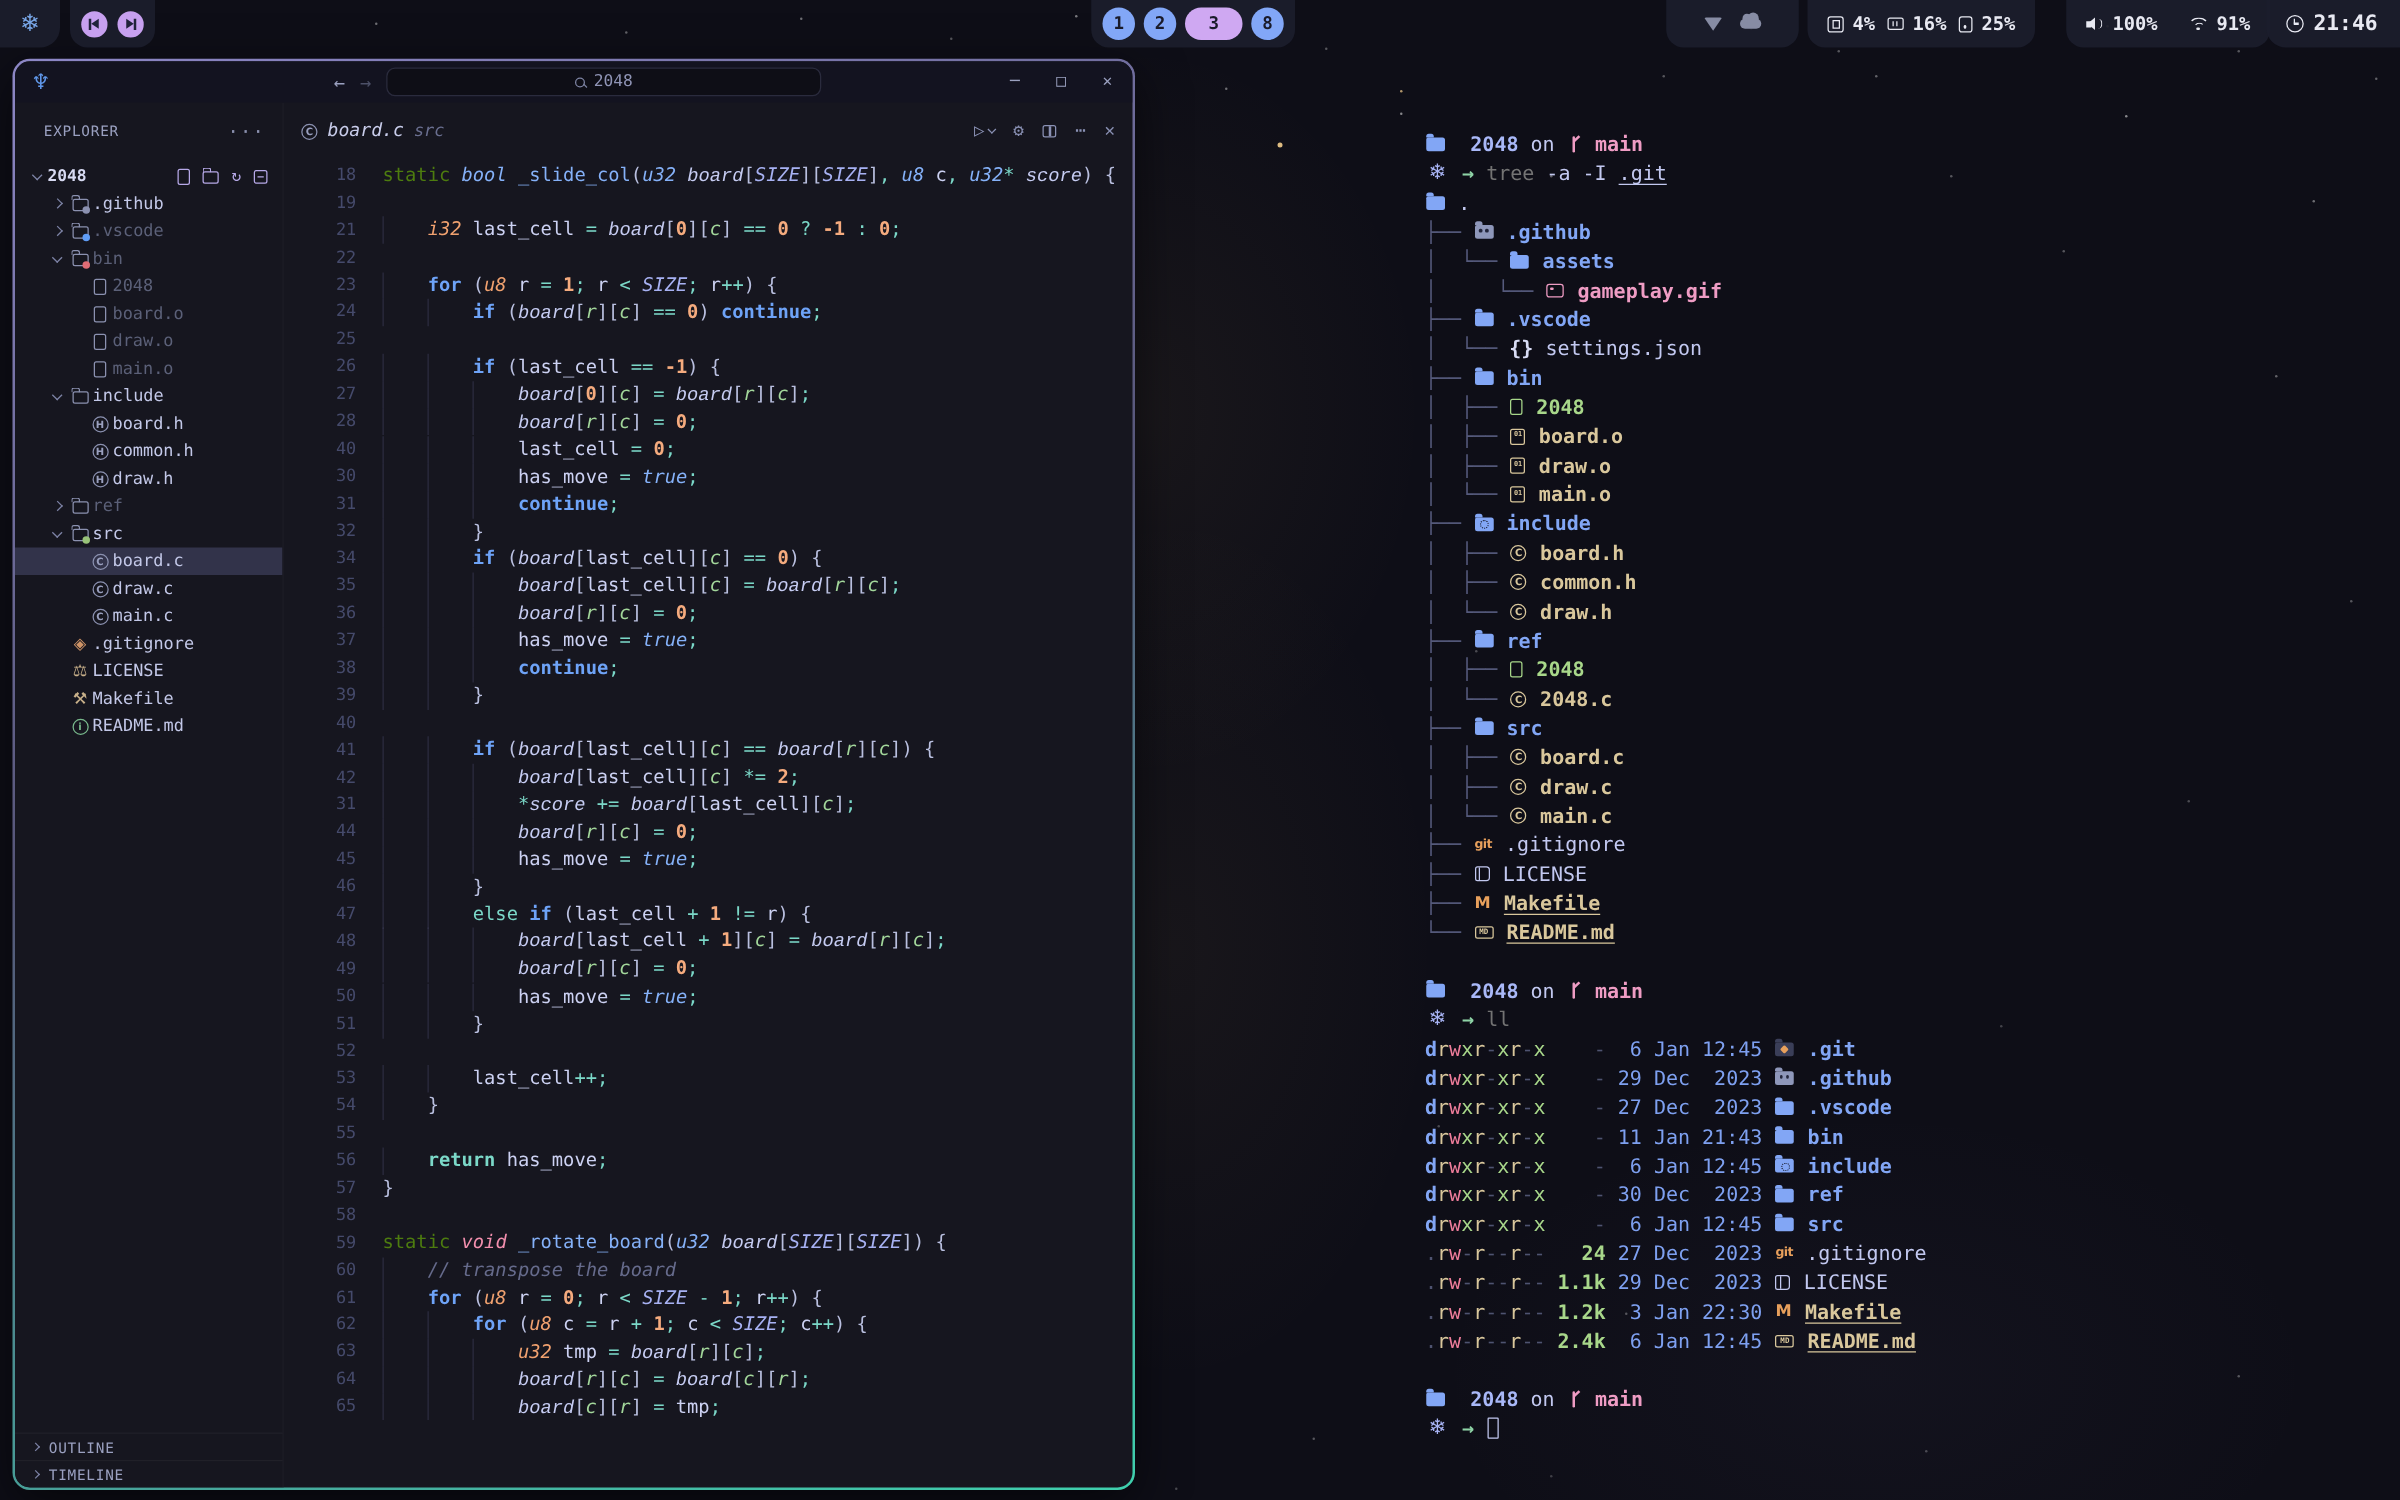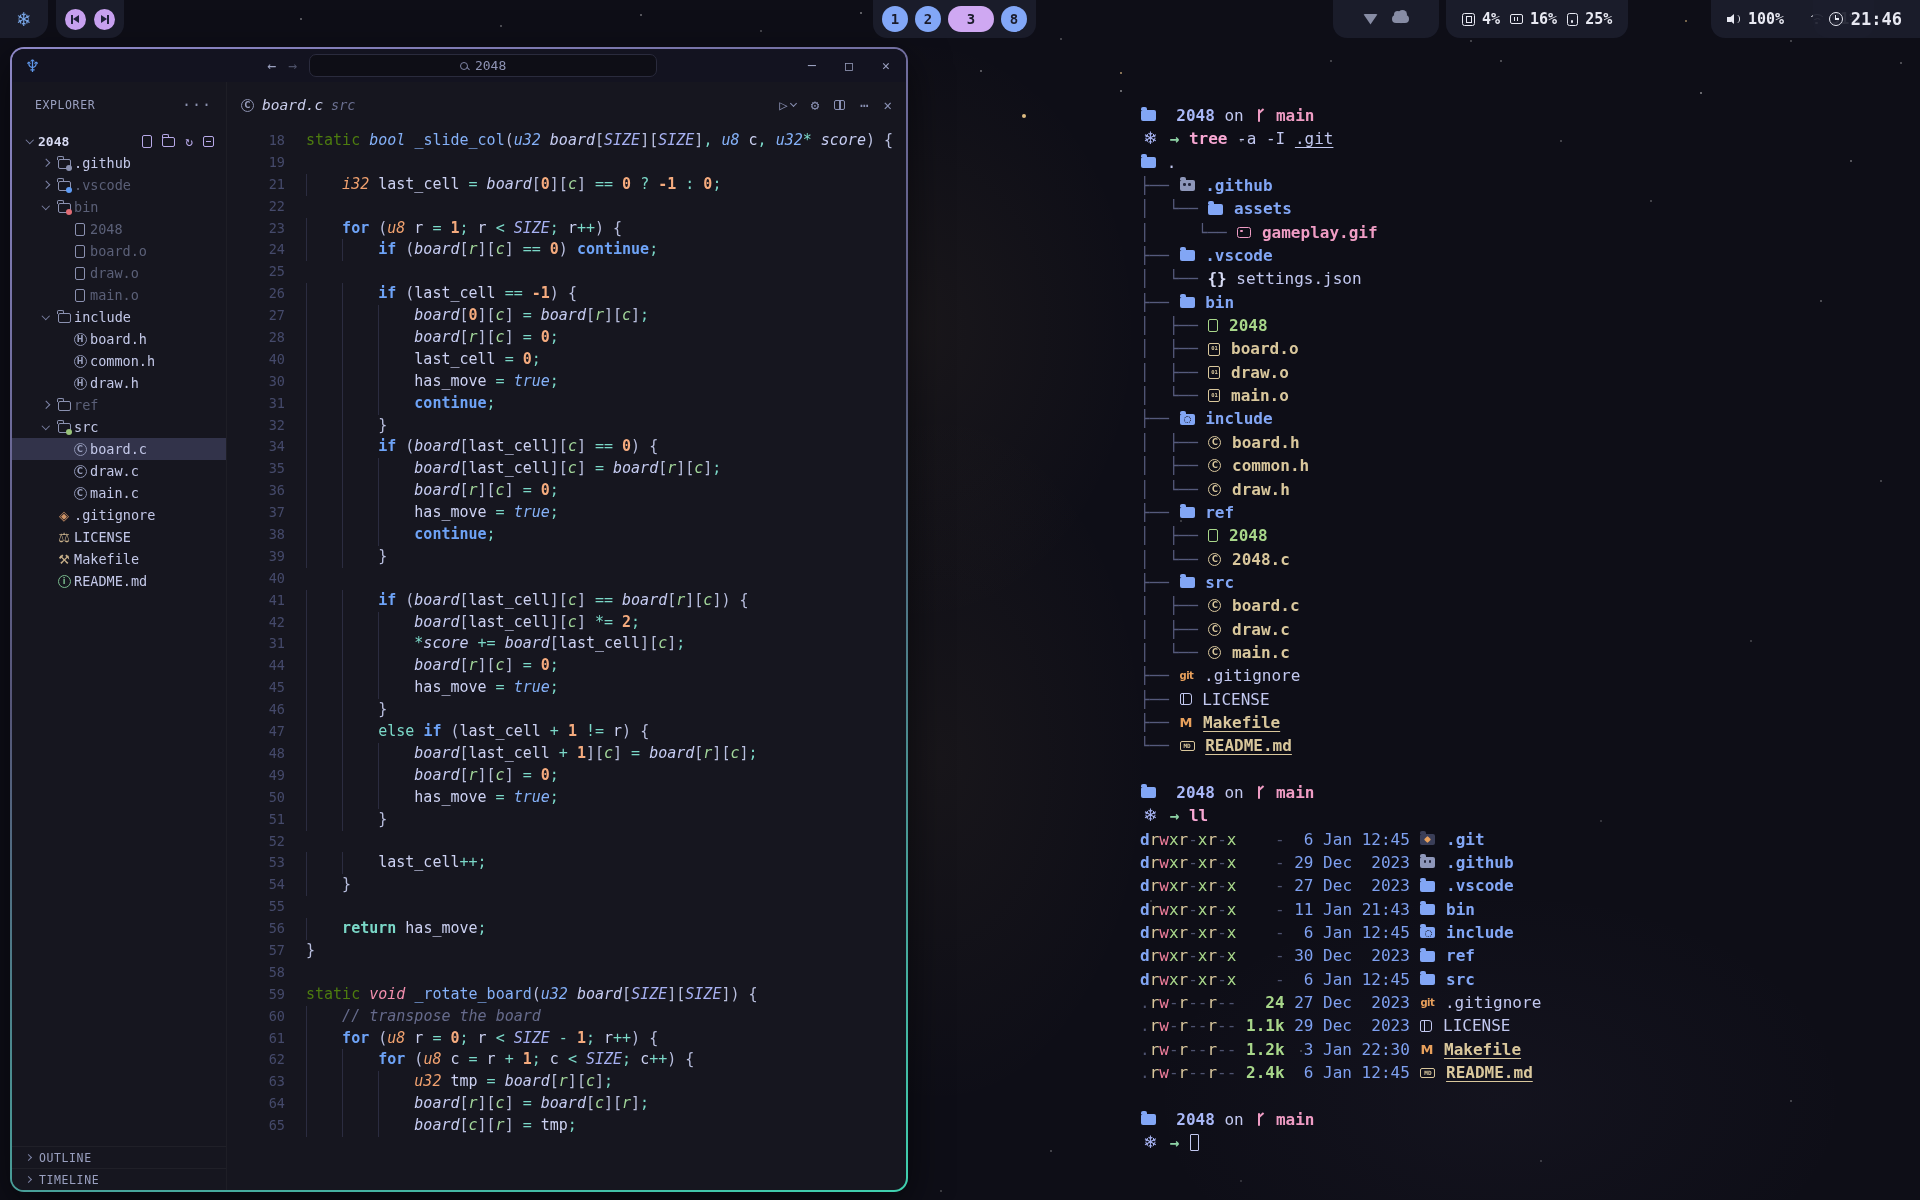--- a/index.html
+++ b/index.html
@@ -20,21 +20,21 @@
   .mbtn i{position:absolute;top:6px;width:0;height:0;border-top:4.5px solid transparent;border-bottom:4.5px solid transparent;}
   .mbtn.prev i{left:8px;border-right:6px solid #20223a;}
   .mbtn.prev::after{content:"";position:absolute;left:6px;top:6px;width:2px;height:9px;background:#20223a;}
   .mbtn.next i{left:7px;border-left:6px solid #20223a;}
   .mbtn.next::after{content:"";position:absolute;left:13px;top:6px;width:2px;height:9px;background:#20223a;}
   .pill-ws{left:873px;padding:0 9px;gap:7px;}
   .ws{min-width:26px;height:26px;border-radius:13px;background:#82a7f7;color:#1a1b2a;font-weight:bold;font-size:14px;display:flex;align-items:center;justify-content:center;cursor:pointer;}
   .ws.active{min-width:46px;background:#cfa8f2;}
   .pill-status{left:1333px;width:106px;justify-content:center;gap:14px;}
   .pill-stats{left:1446px;padding:0 16px;gap:10px;}
-  .pill-sound{left:1711px;padding:0 16px;gap:24px;}
+  .pill-sound{left:1653px;padding:0 16px;gap:24px;}
   .pill-clock{right:0;left:auto;padding:0 18px 0 16px;border-radius:0 0 0 16px;gap:8px;font-weight:bold;font-size:17px;}
   .stat{display:flex;align-items:center;gap:7px;font-weight:bold;}
   
   .tb-fan{width:15px;height:11px;background:#878ca4;clip-path:polygon(50% 100%,0 0,100% 0);border-radius:2px;}
   .tb-cloud{width:17px;height:8px;background:#878ca4;border-radius:4px;position:relative;}
   .tb-cloud::before{content:"";position:absolute;left:2px;top:-4px;width:7px;height:7px;border-radius:50%;background:#878ca4;}
   .tb-cloud::after{content:"";position:absolute;right:2px;top:-5px;width:9px;height:9px;border-radius:50%;background:#878ca4;}
   .tb-cpu{width:13px;height:13px;border:1.6px solid #e8e9f2;border-radius:2.5px;position:relative;}
   .tb-cpu::before{content:"";position:absolute;left:2.5px;top:2.5px;width:4.5px;height:4.5px;border:1.4px solid #e8e9f2;}
   .tb-ram{width:13px;height:10px;border:1.6px solid #e8e9f2;border-radius:2px;position:relative;}
@@ -121,42 +121,42 @@
   .tk-i{display:inline-block;width:4ch;border-left:1px solid rgba(99,104,150,.28);align-self:stretch;height:21.9px;vertical-align:top;}
   .tk-st{color:#4d7c0f;}
   .tk-vd{color:#f38fae;font-style:italic;}
   .tk-ty{color:#85b1f8;font-style:italic;}
   .tk-tyo{color:#f0a16f;font-style:italic;}
   .tk-fn{color:#85b1f8;}
   .tk-kw{color:#6ea3f7;font-weight:bold;}
   .tk-kwe{color:#7bd8c8;}
   .tk-ret{color:#7bd8c8;font-weight:bold;}
   .tk-v{color:#ccd1f2;}
-  .tk-vi{color:#c6ccf2;font-style:italic;}
+  .tk-vi{color:#c6ccf2;font-style:italic;font-family:Liberation Mono, monospace;}
   .tk-g{color:#a3d79b;font-style:italic;}
   .tk-n{color:#f5ab7e;font-weight:bold;}
   .tk-o{color:#7bd8c8;}
   .tk-b{color:#85b1f8;font-style:italic;}
   .tk-sz{color:#a7b1f2;font-style:italic;}
   .tk-cm{color:#666b8c;font-style:italic;}
   .tk-p{color:#b9bfdf;}
 
   
   .terminal{position:absolute;left:1140px;top:104px;right:10px;bottom:10px;z-index:2;font-size:16px;line-height:23.35px;color:#c2c8f0;}
   .tline{white-space:pre;height:23.35px;display:flex;align-items:center;}
   .tk-tl{color:#555a7c;}
   .tk-d{color:#82a6f5;font-weight:bold;}
   .tk-ex{color:#a8d78a;font-weight:bold;}
   .tk-tn{color:#d9c79c;font-weight:600;}
   .tk-tnu{color:#d9c79c;font-weight:600;text-decoration:underline;text-underline-offset:3px;}
   .tk-pk{color:#ef9cc4;font-weight:600;}
   .tk-pkb{color:#ef9cc4;font-weight:bold;}
   .tk-fg{color:#c2c8f0;}
   .tk-ul{color:#c2c8f0;text-decoration:underline;text-underline-offset:3px;}
-  .tk-gr{color:#f9a8d4;font-weight:700;}
+  .tk-gr{color:#737373;font-weight:400;}
   .tk-ar{color:#8ed3a6;font-weight:bold;}
   .tk-pr{color:#a9b8f8;font-weight:bold;}
   .tk-br{color:#d8dcf5;font-weight:bold;}
   .tk-Pd{color:#82a6f5;font-weight:bold;}
   .tk-Pr{color:#d9c79c;}
   .tk-Pw{color:#ef7d9b;}
   .tk-Px{color:#a8d78a;}
   .tk-Pq{color:#4e5370;}
   .tk-Sz{color:#a8d78a;font-weight:bold;}
   .tk-Sd{color:#4e5370;}

